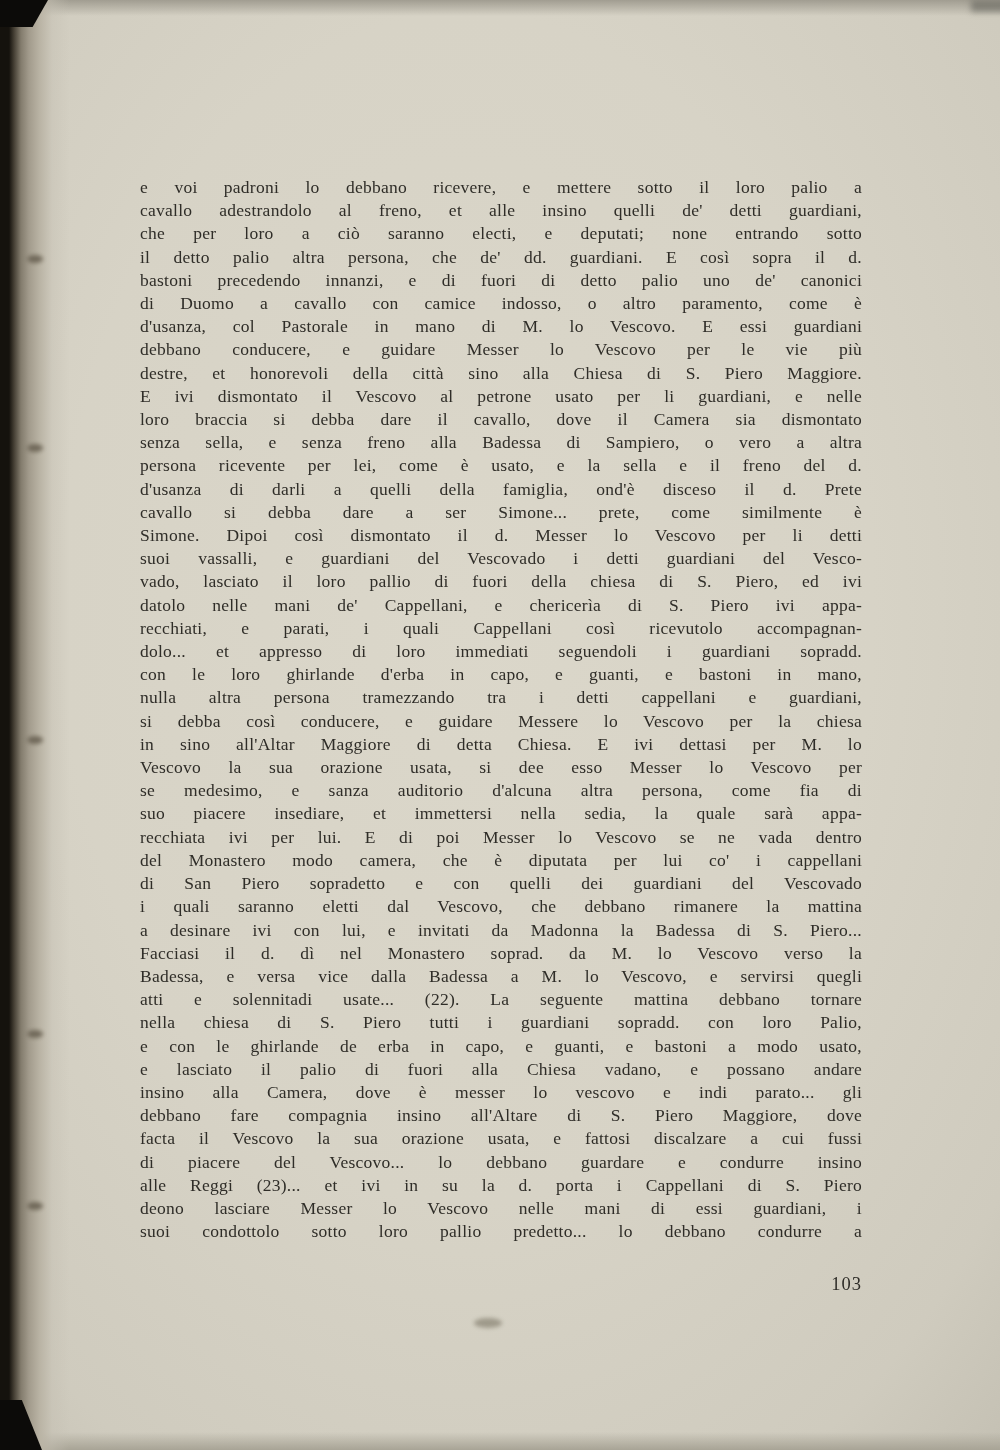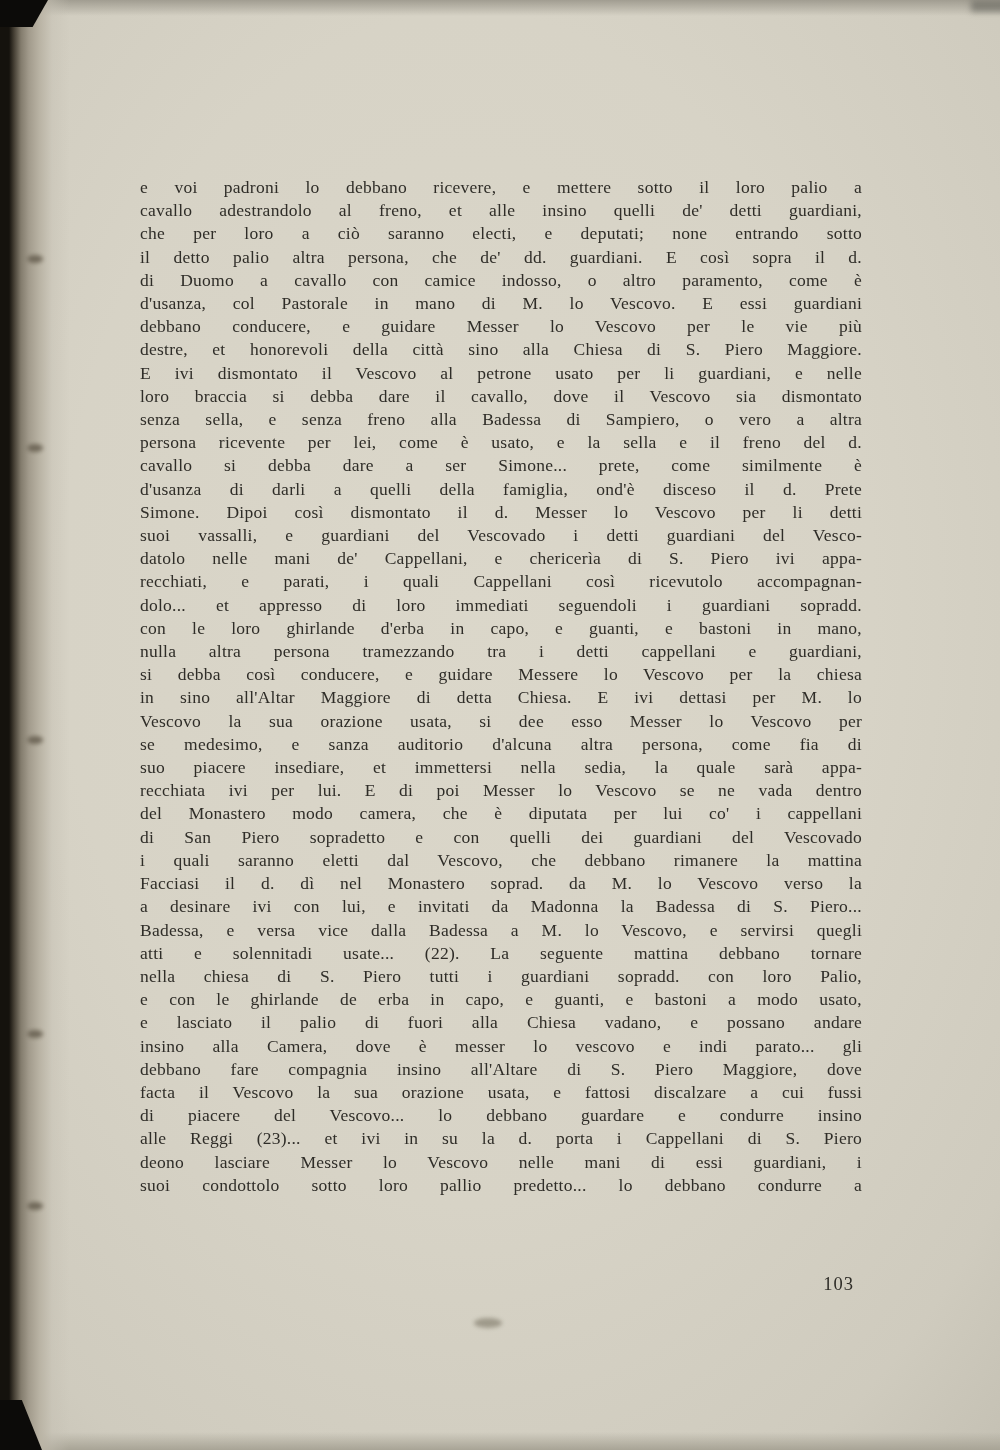--- a/index.html
+++ b/index.html
@@ -128,21 +128,21 @@
     font-size: 17.5px;
     line-height: 23.2px;
     color: #2f2d28;
     text-align: justify;
     text-align-last: justify;
     letter-spacing: 0.25px;
     word-spacing: 1.5px;
   }
   .pagenum {
     position: absolute;
-    left: 132px;
+    left: 140px;
     top: 1274px;
     width: 722px;
     text-align: right;
     font-size: 18.5px;
     letter-spacing: 1px;
     color: #2f2d28;
   }
 </style>
 </head>
 <body>
@@ -161,48 +161,50 @@
   <div class="stitch s3"></div>
   <div class="stitch s4"></div>
   <div class="stitch s5"></div>
   <div class="smudge"></div>
 
   <div class="textblock">
       <div class="text-line">e voi padroni lo debbano ricevere, e mettere sotto il loro palio a</div>
       <div class="text-line">cavallo adestrandolo al freno, et alle insino quelli de' detti guardiani,</div>
       <div class="text-line">che per loro a ciò saranno electi, e deputati; none entrando sotto</div>
       <div class="text-line">il detto palio altra persona, che de' dd. guardiani. E così sopra il d.</div>
+      <div class="text-line">bastoni precedendo innanzi, e di fuori di detto palio uno de' canonici</div>
       <div class="text-line">di Duomo a cavallo con camice indosso, o altro paramento, come è</div>
       <div class="text-line">d'usanza, col Pastorale in mano di M. lo Vescovo. E essi guardiani</div>
       <div class="text-line">debbano conducere, e guidare Messer lo Vescovo per le vie più</div>
       <div class="text-line">destre, et honorevoli della città sino alla Chiesa di S. Piero Maggiore.</div>
       <div class="text-line">E ivi dismontato il Vescovo al petrone usato per li guardiani, e nelle</div>
-      <div class="text-line">loro braccia si debba dare il cavallo, dove il Vescovo sia dismontato</div>
+      <div class="text-line">loro braccia si debba dare il cavallo, dove il Camera sia dismontato</div>
       <div class="text-line">senza sella, e senza freno alla Badessa di Sampiero, o vero a altra</div>
       <div class="text-line">persona ricevente per lei, come è usato, e la sella e il freno del d.</div>
+      <div class="text-line">d'usanza di darli a quelli della famiglia, ond'è disceso il d. Prete</div>
       <div class="text-line">cavallo si debba dare a ser Simone... prete, come similmente è</div>
-      <div class="text-line">d'usanza di darli a quelli della famiglia, ond'è disceso il d. Prete</div>
       <div class="text-line">Simone. Dipoi così dismontato il d. Messer lo Vescovo per li detti</div>
       <div class="text-line">suoi vassalli, e guardiani del Vescovado i detti guardiani del Vesco-</div>
+      <div class="text-line">vado, lasciato il loro pallio di fuori della chiesa di S. Piero, ed ivi</div>
       <div class="text-line">datolo nelle mani de' Cappellani, e chericerìa di S. Piero ivi appa-</div>
       <div class="text-line">recchiati, e parati, i quali Cappellani così ricevutolo accompagnan-</div>
       <div class="text-line">dolo... et appresso di loro immediati seguendoli i guardiani sopradd.</div>
       <div class="text-line">con le loro ghirlande d'erba in capo, e guanti, e bastoni in mano,</div>
       <div class="text-line">nulla altra persona tramezzando tra i detti cappellani e guardiani,</div>
       <div class="text-line">si debba così conducere, e guidare Messere lo Vescovo per la chiesa</div>
       <div class="text-line">in sino all'Altar Maggiore di detta Chiesa. E ivi dettasi per M. lo</div>
       <div class="text-line">Vescovo la sua orazione usata, si dee esso Messer lo Vescovo per</div>
       <div class="text-line">se medesimo, e sanza auditorio d'alcuna altra persona, come fia di</div>
       <div class="text-line">suo piacere insediare, et immettersi nella sedia, la quale sarà appa-</div>
       <div class="text-line">recchiata ivi per lui. E di poi Messer lo Vescovo se ne vada dentro</div>
       <div class="text-line">del Monastero modo camera, che è diputata per lui co' i cappellani</div>
       <div class="text-line">di San Piero sopradetto e con quelli dei guardiani del Vescovado</div>
       <div class="text-line">i quali saranno eletti dal Vescovo, che debbano rimanere la mattina</div>
+      <div class="text-line">a desinare ivi con lui, e invitati da Madonna la Badessa di S. Piero...</div>
       <div class="text-line">Facciasi il d. dì nel Monastero soprad. da M. lo Vescovo verso la</div>
-      <div class="text-line">a desinare ivi con lui, e invitati da Madonna la Badessa di S. Piero...</div>
       <div class="text-line">Badessa, e versa vice dalla Badessa a M. lo Vescovo, e servirsi quegli</div>
       <div class="text-line">atti e solennitadi usate... (22). La seguente mattina debbano tornare</div>
       <div class="text-line">nella chiesa di S. Piero tutti i guardiani sopradd. con loro Palio,</div>
       <div class="text-line">e con le ghirlande de erba in capo, e guanti, e bastoni a modo usato,</div>
       <div class="text-line">e lasciato il palio di fuori alla Chiesa vadano, e possano andare</div>
       <div class="text-line">insino alla Camera, dove è messer lo vescovo e indi parato... gli</div>
       <div class="text-line">debbano fare compagnia insino all'Altare di S. Piero Maggiore, dove</div>
       <div class="text-line">facta il Vescovo la sua orazione usata, e fattosi discalzare a cui fussi</div>
       <div class="text-line">di piacere del Vescovo... lo debbano guardare e condurre insino</div>
       <div class="text-line">alle Reggi (23)... et ivi in su la d. porta i Cappellani di S. Piero</div>

